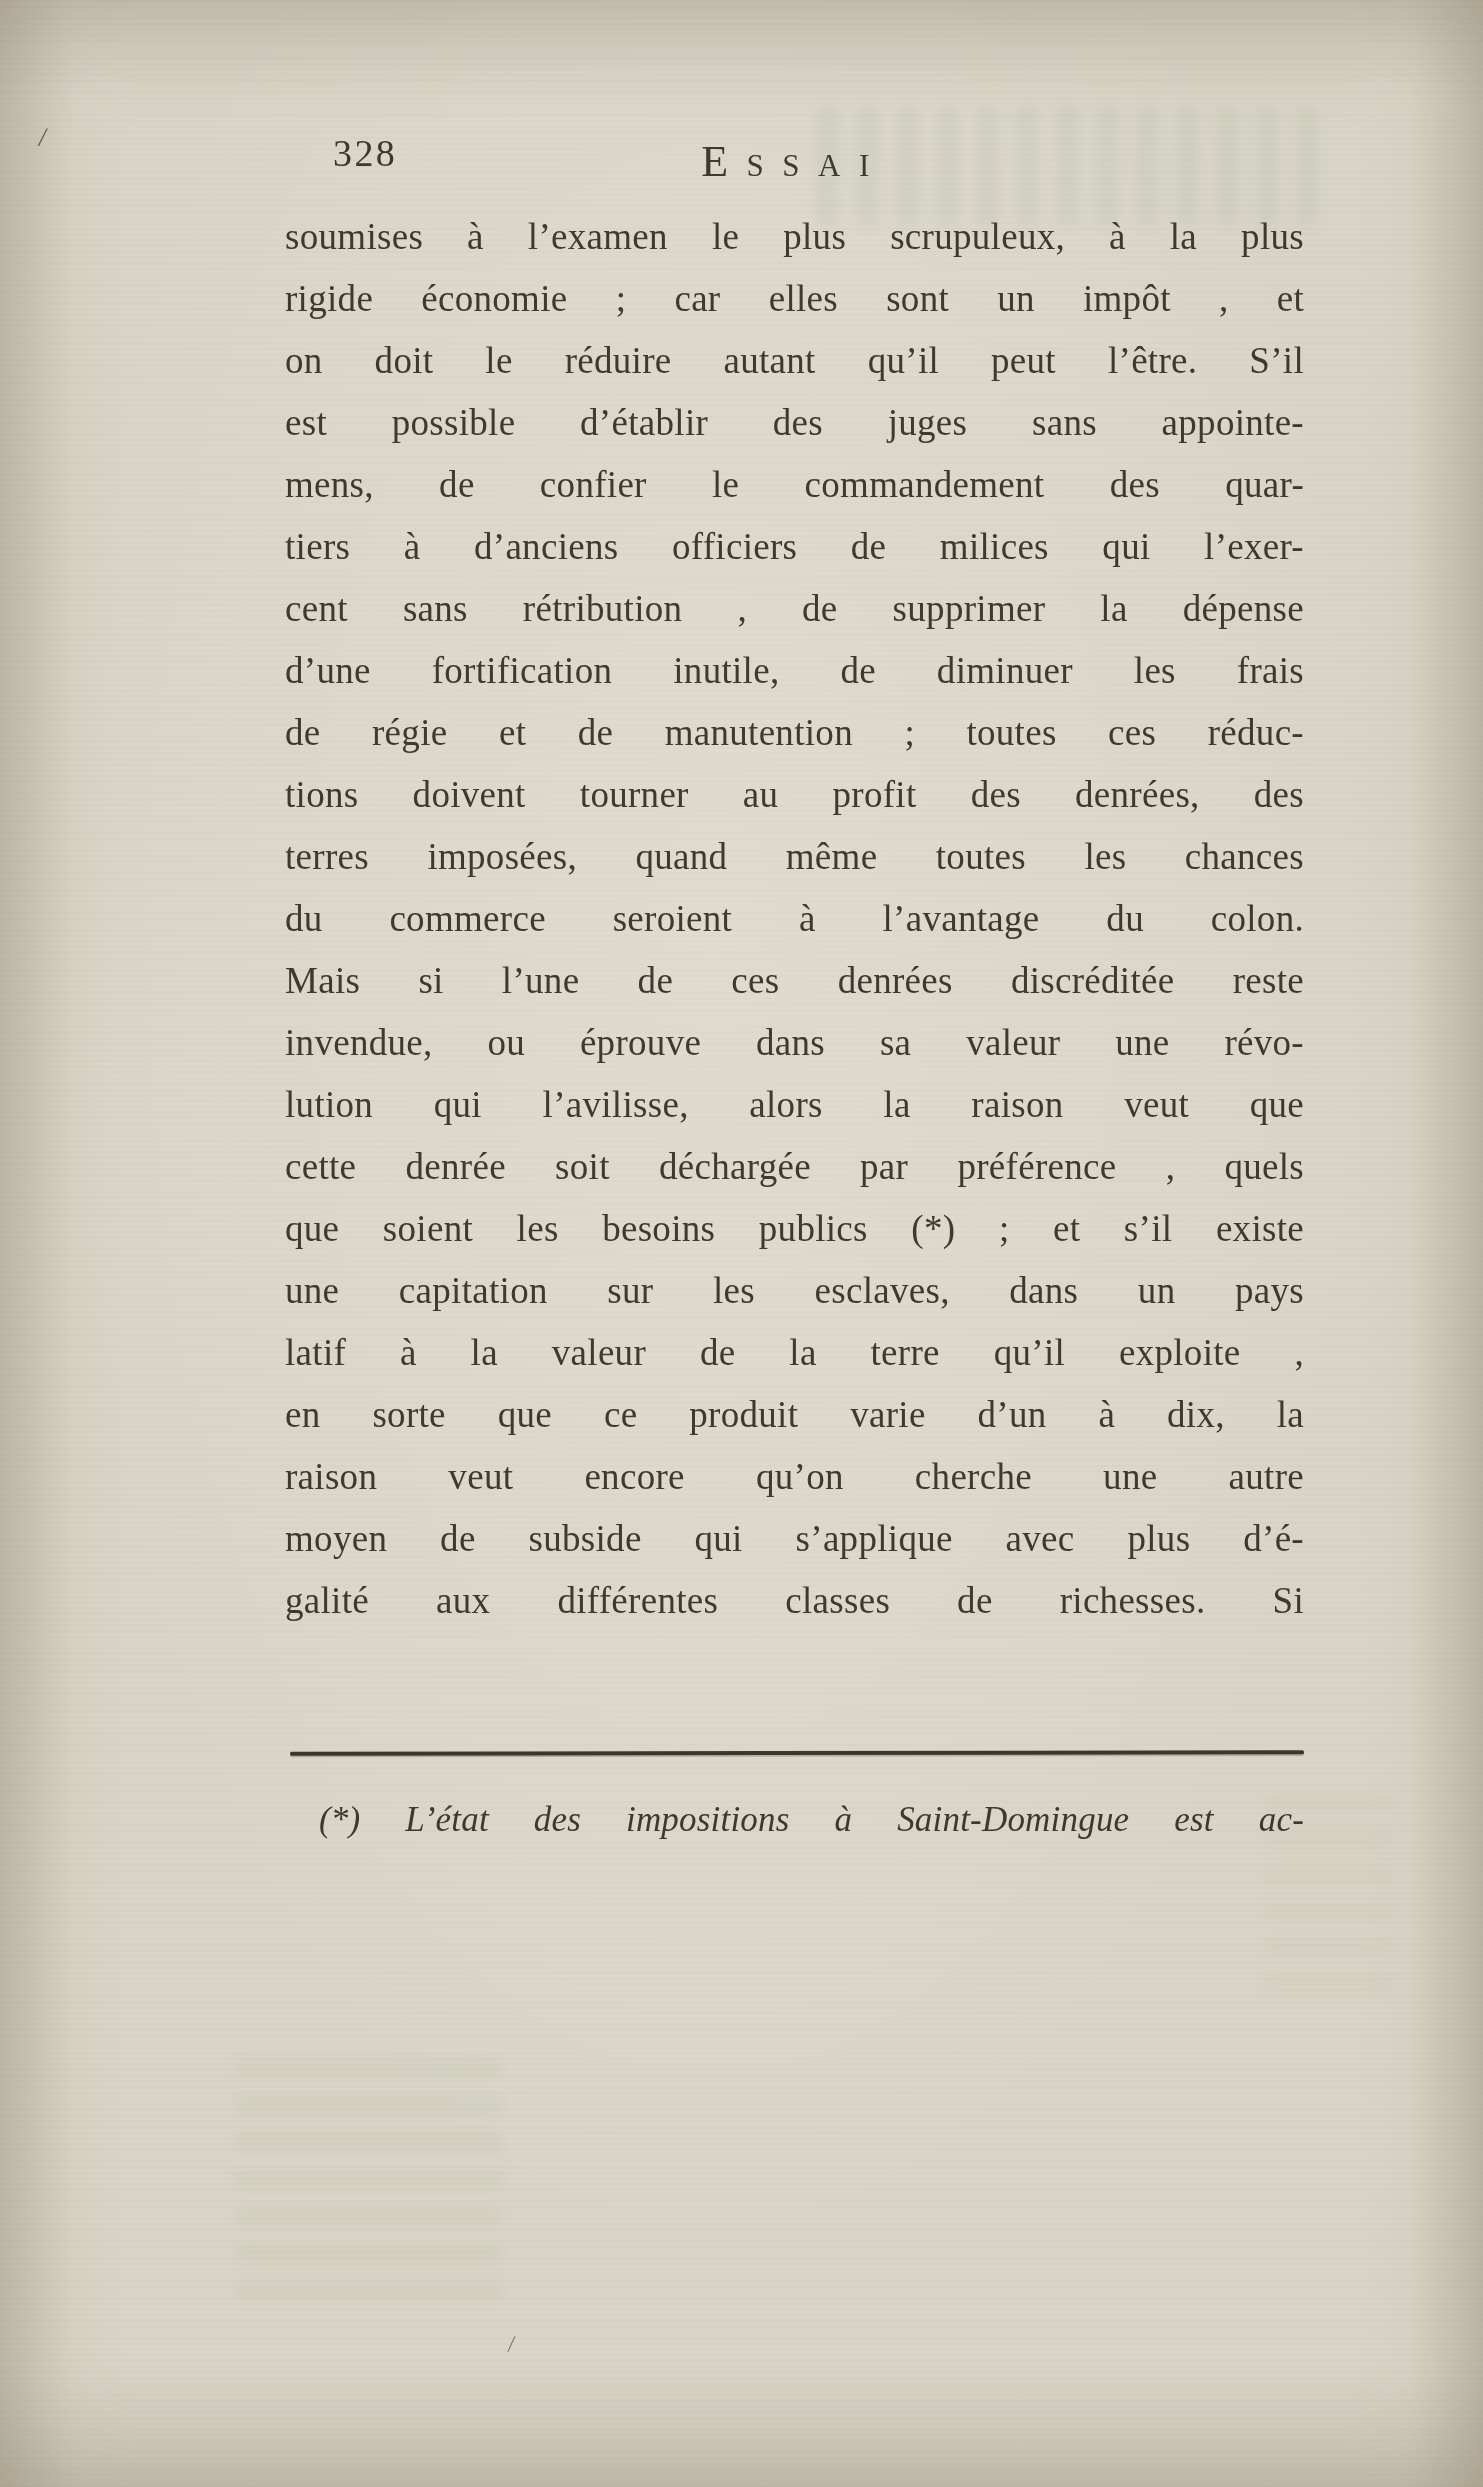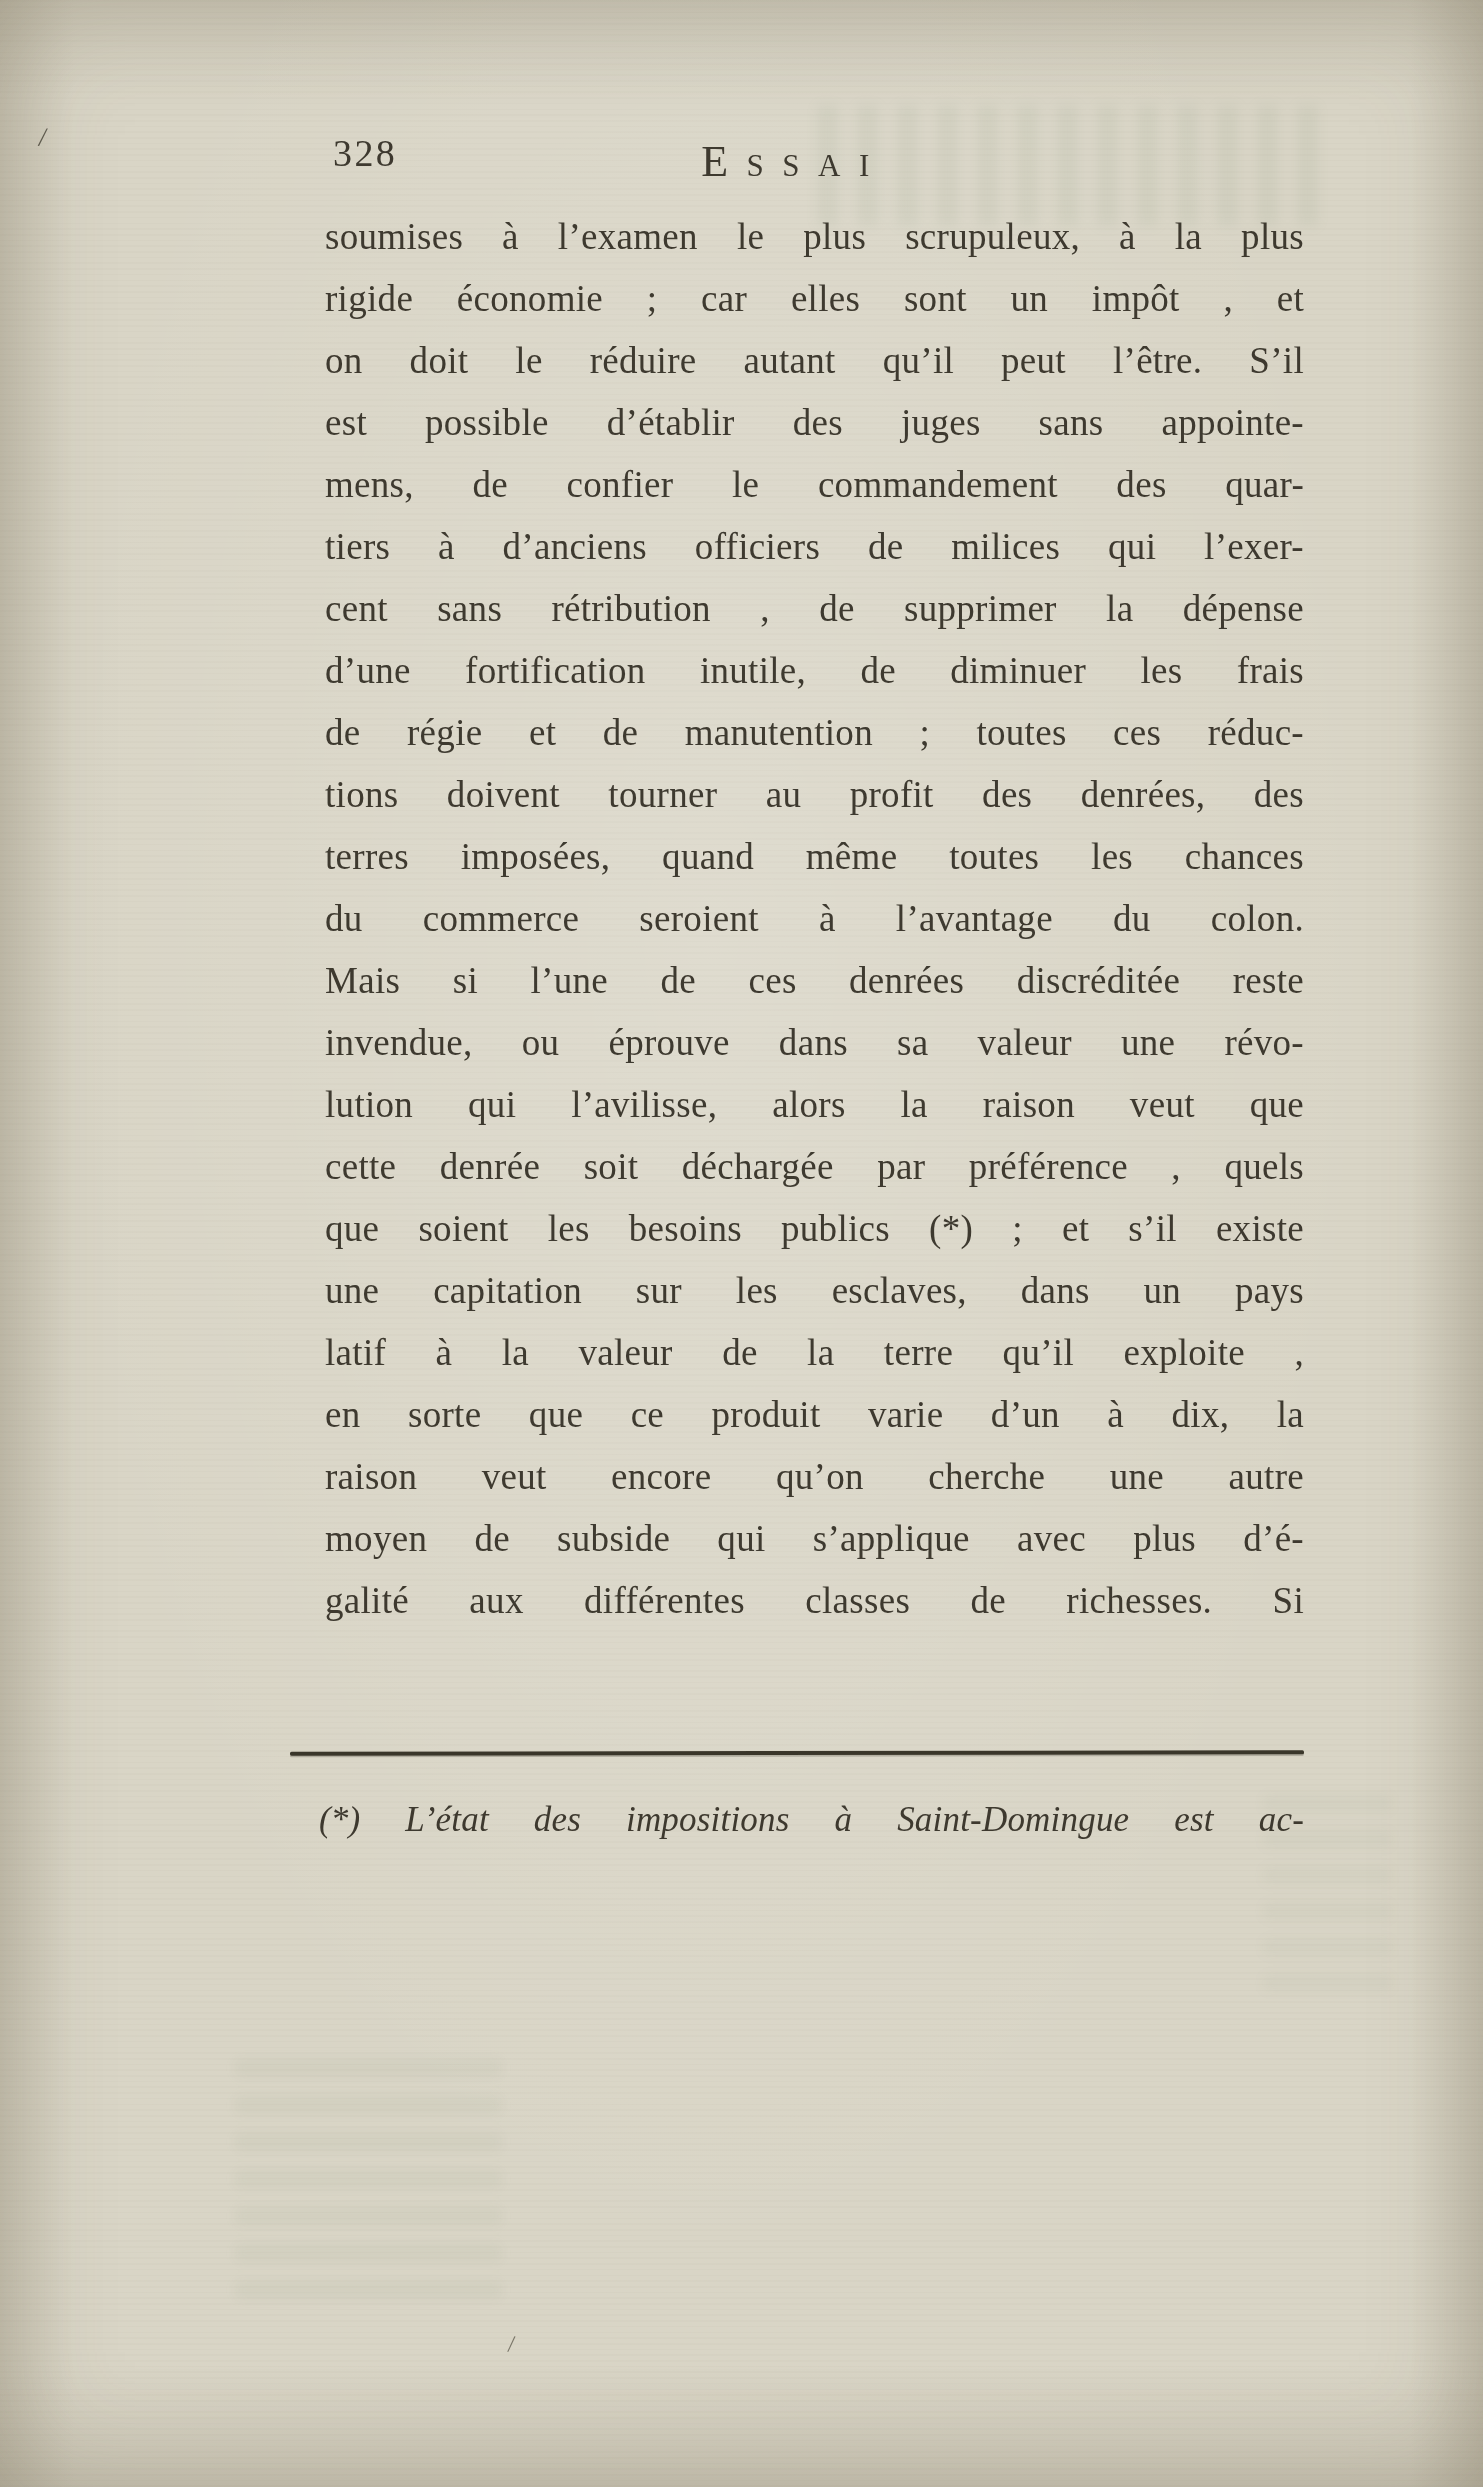--- a/index.html
+++ b/index.html
@@ -85,21 +85,20 @@
     left: 285px;
     width: 1019px;
   }
   .line {
     font-size: 37px;
     line-height: 62px;
     text-align: justify;
     text-align-last: justify;
     white-space: nowrap;
     letter-spacing: 0.3px;
-    margin-left: 40px;
   }
 
   .rule {
     position: absolute;
     top: 1751px;
     left: 290px;
     width: 1014px;
     height: 4px;
     background: #3a362a;
     border-radius: 1.6px;

